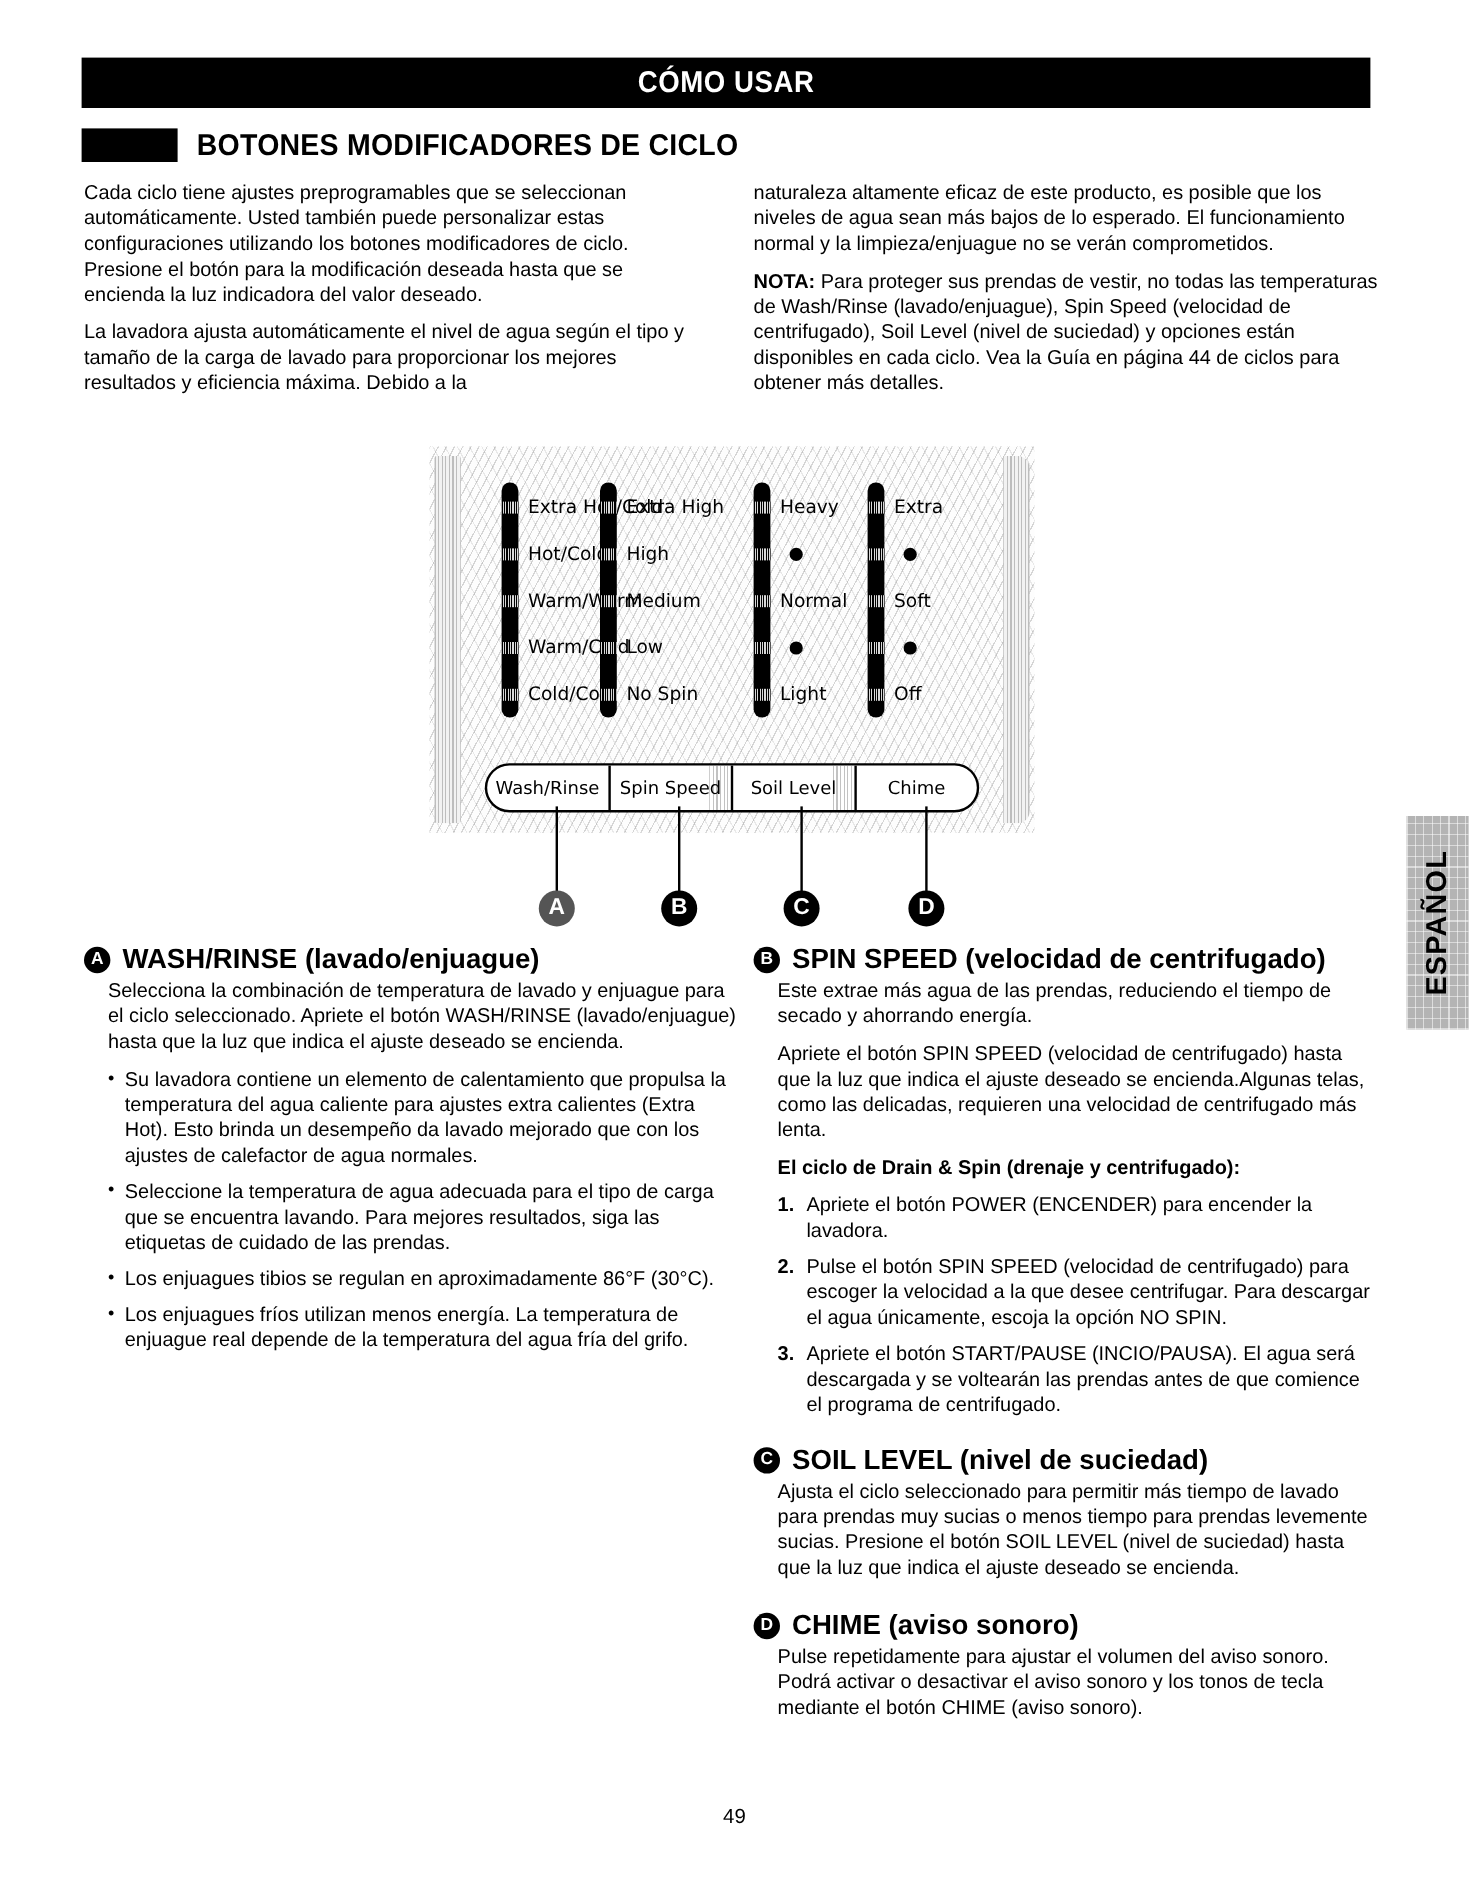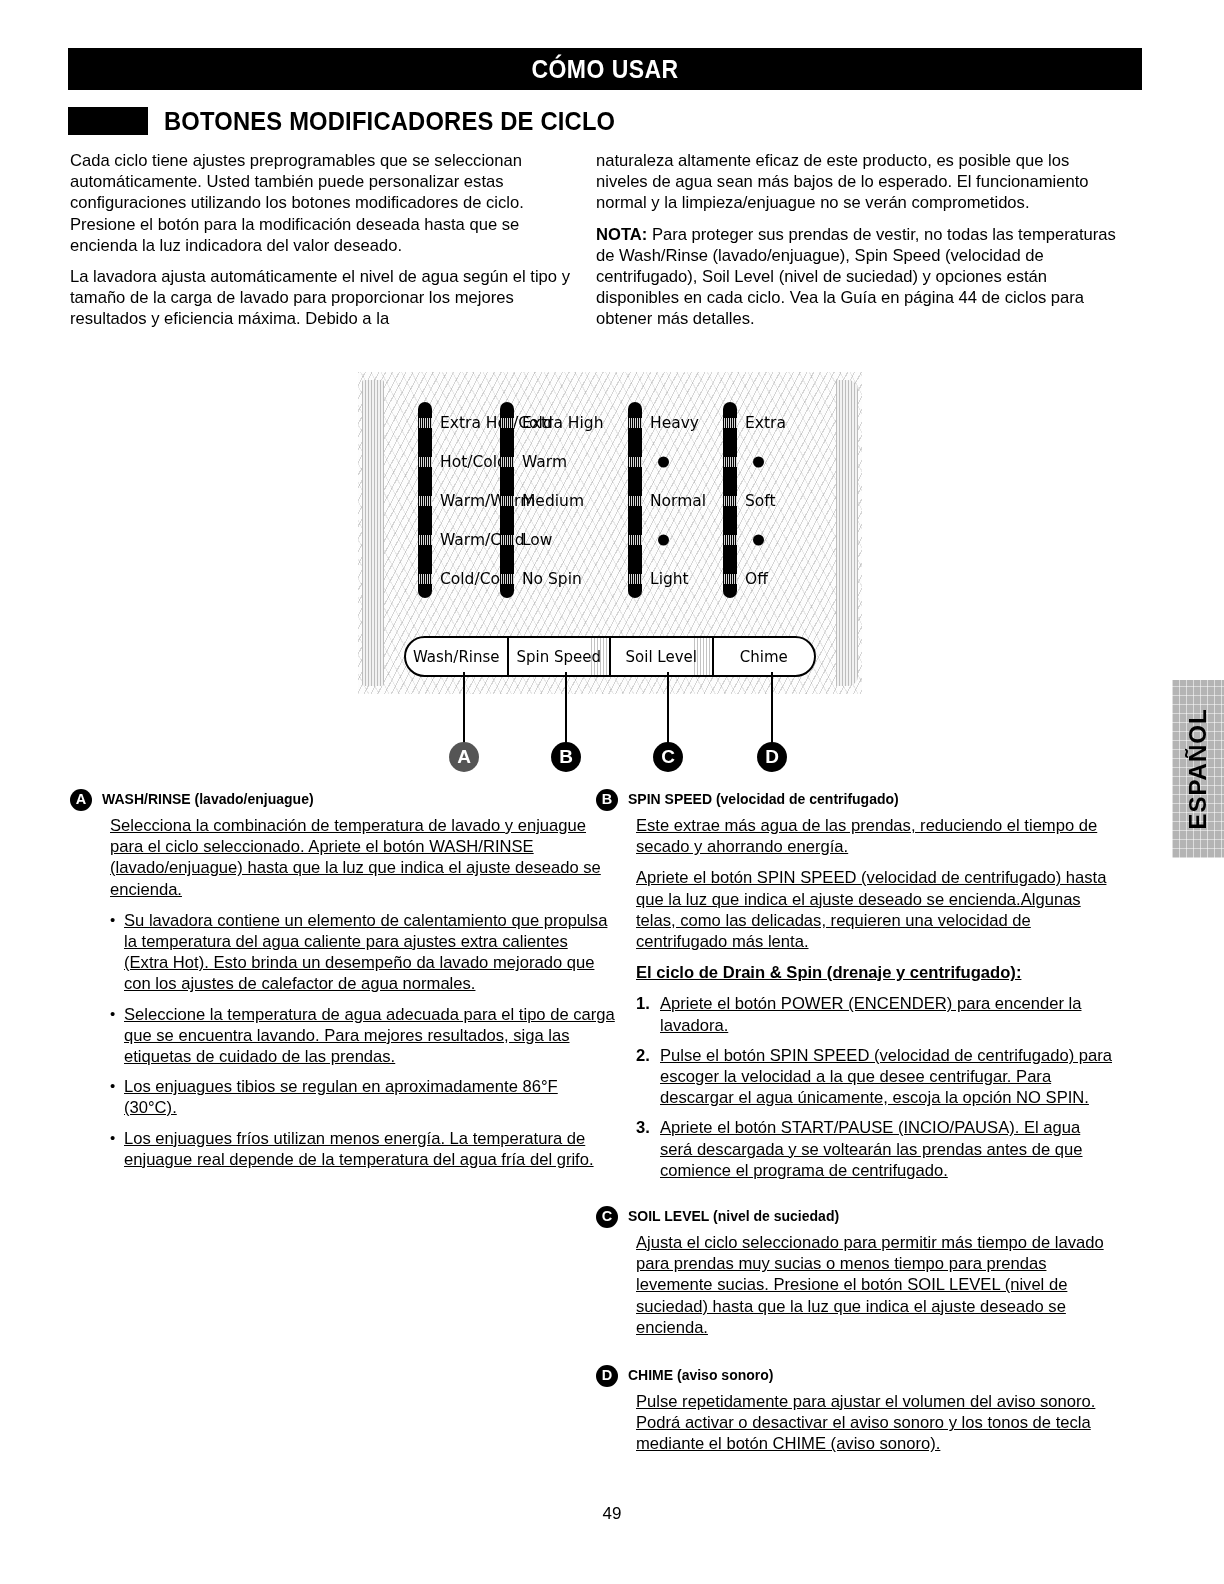--- a/index.html
+++ b/index.html
@@ -31,42 +31,42 @@
   }
   .section-swatch{width:80px;height:28px;background:#000;}
   .section-title{
     margin-left:16px;font-size:25px;font-weight:bold;letter-spacing:.2px;
     transform:scaleX(.95);transform-origin:left center;
   }
 
   
   .col{position:absolute;width:520px;font-size:16.6px;line-height:21.2px;}
   .col-left{left:70px;}
-  .col-right{left:596px;}
+  .col-right{left:628px;}
   .top-left{top:150px;}
   .top-right{top:150px;}
   .bot-left{top:788px;width:545px;}
   .bot-right{top:788px;width:520px;}
 
   p.para{margin:0 0 10px 0;}
   b{font-weight:bold;}
 
   
   .item-head{display:flex;align-items:flex-start;margin:0 0 4px 0;}
   .badge{
     flex:none;width:22px;height:22px;border-radius:50%;
     background:#000;color:#fff;font-size:14.5px;font-weight:bold;
     display:flex;align-items:center;justify-content:center;
     margin-top:1px;
     font-family:"Liberation Sans", sans-serif;
   }
   .item-title{
-    margin-left:10px;font-size:14px;font-weight:bold;line-height:22px;
-  }
-  .item-body{margin-left:40px;text-decoration:underline;}
+    margin-left:10px;font-size:23px;font-weight:bold;line-height:22px;
+  }
+  .item-body{margin-left:20px;}
   .item-body p{margin:0 0 10px 0;}
   .item-body p:last-child{margin-bottom:0;}
 
   
   ul.bul{list-style:none;margin:0;padding:0;}
   ul.bul li{
     position:relative;padding-left:14px;margin:0 0 9px 0;
   }
   ul.bul li:last-child{margin-bottom:0;}
   ul.bul li:before{
@@ -225,21 +225,21 @@
     </div>
 
     <div class="led-col" style="left:142px;top:30px;">
       <div class="led-bar"></div>
       <div class="led-seg" style="top:16px"></div>
       <div class="led-seg" style="top:55px"></div>
       <div class="led-seg" style="top:94px"></div>
       <div class="led-seg" style="top:133px"></div>
       <div class="led-seg" style="top:172px"></div>
       <div class="led-label" style="top:21px">Extra High</div>
-      <div class="led-label" style="top:60px">Warm</div>
+      <div class="led-label" style="top:60px">High</div>
       <div class="led-label" style="top:99px">Medium</div>
       <div class="led-label" style="top:138px">Low</div>
       <div class="led-label" style="top:177px">No Spin</div>
     </div>
 
     <div class="led-col" style="left:270px;top:30px;">
       <div class="led-bar"></div>
       <div class="led-seg" style="top:16px"></div>
       <div class="led-seg" style="top:55px"></div>
       <div class="led-seg" style="top:94px"></div>

